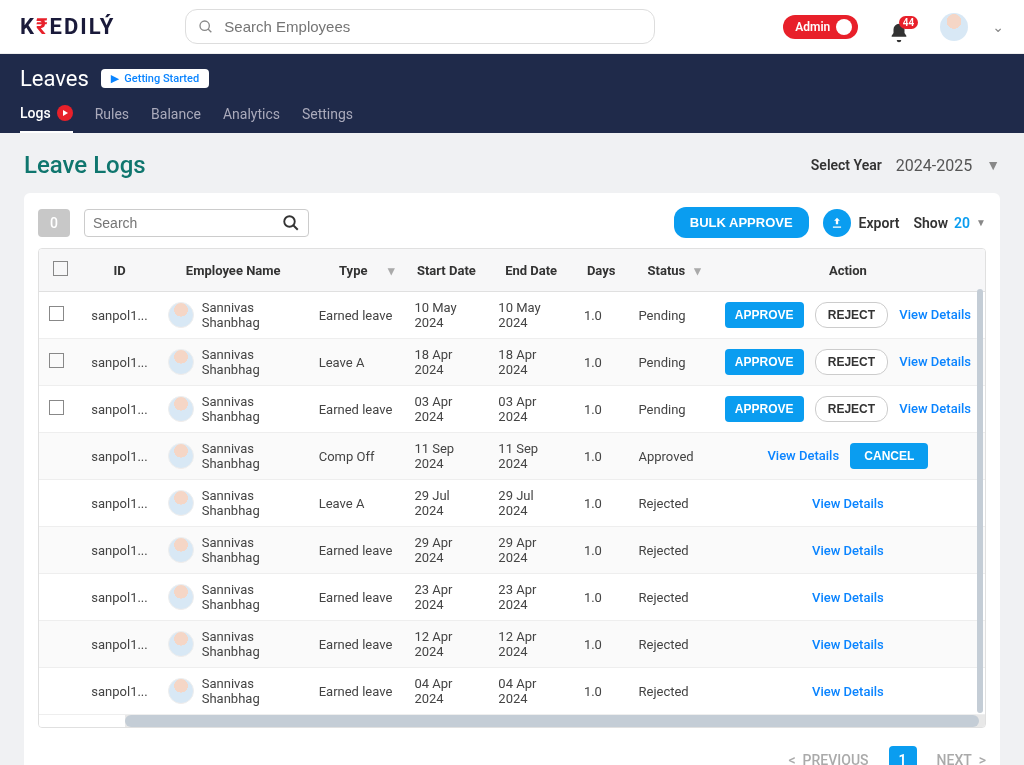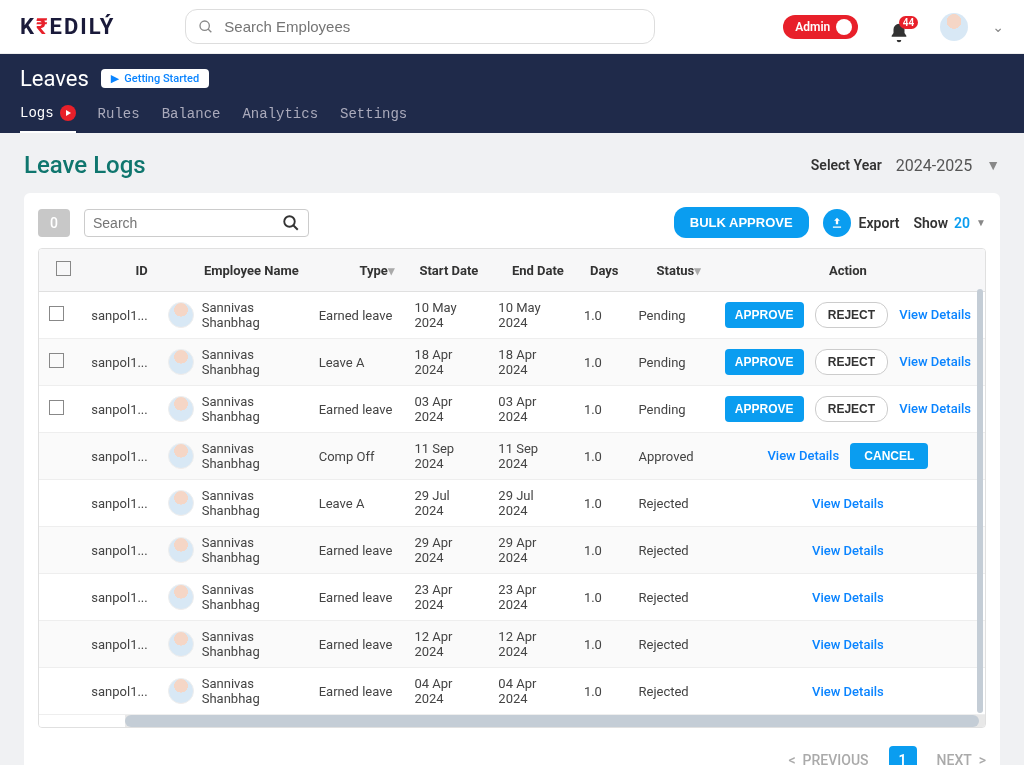--- a/index.html
+++ b/index.html
@@ -17,21 +17,21 @@
   .bell-wrap { position: relative; margin-left: 10px; color:#333;margin-top:13px; }
   .bell-badge { position: absolute; top: -6px; right: -8px; background: #e8202a; color:#fff; font-size:10px; font-weight:600; padding:1px 4px; border-radius:8px; }
   .avatar-top { width: 28px; height: 28px; border-radius: 50%; background: radial-gradient(circle at 50% 30%, #f5d6c6 30%, #d8e8f5 31%); margin-left: 10px; }
   .chevron-top { color:#888; margin-left:4px;}
   
   
   .navbar { background: #1f2a4a; color: #fff; padding: 0 20px; }
   .nav-title-row { display: flex; align-items: center; gap: 12px; padding-top: 12px; }
   .nav-title { font-size: 22px; font-weight: 400; }
   .getting-started { background: #fff; color: #0a84ff; border-radius: 4px; padding: 3px 10px; font-size: 11px; font-weight:500; display:flex; align-items:center; gap:5px; }
-  .nav-tabs { display: flex; gap: 22px; margin-top: 6px; font-family: Liberation Mono, monospace; }
+  .nav-tabs { display: flex; gap: 22px; margin-top: 6px; }
   .nav-tab { padding: 8px 0 10px 0; color: #aab; font-size: 14px; cursor: pointer; display:flex; align-items:center; gap:6px;}
   .nav-tab.active { color: #fff; border-bottom: 2px solid #fff; font-weight:500;}
   .play-icon { width:16px; height:16px; background:#e8202a; border-radius:50%; display:inline-flex; align-items:center; justify-content:center;}
   .play-icon::after { content:''; border-left:5px solid #fff; border-top:3px solid transparent; border-bottom:3px solid transparent; margin-left:1px;}
   
   
   .main { padding: 18px 24px; }
   .page-header { display: flex; align-items: center; margin-bottom: 14px; }
   .page-title { font-size: 24px; font-weight: 500; color:#0f766e; }
   .year-select { margin-left: auto; display: flex; align-items: center; gap: 14px; font-size:14px; }
@@ -45,21 +45,21 @@
   .search-box input { border:none; outline:none; font-size:14px; width:180px; }
   .bulk-approve { background:#0a9df0; color:#fff; border:none; border-radius:12px; padding:8px 16px; font-weight:700; font-size:13px; cursor:pointer; margin-left:auto;}
   .export-wrap { display:flex; align-items:center; gap:8px; font-weight:600; }
   .upload-icon { width:28px; height:28px; background:#0a9df0; border-radius:50%; color:#fff; display:flex; align-items:center; justify-content:center; }
   .show-wrap { display:flex; align-items:center; gap:6px; font-weight:600;}
   .show-wrap .num { color:#0a9df0; }
   
   
   .table-wrap { border:1px solid #e0e0e0; border-radius:4px; overflow:hidden; position:relative;}
   table { width:100%; border-collapse: collapse; }
-  thead th { background:#f7f7f8; text-align:right; padding:12px 10px; font-size:13px; font-weight:700; color:#333; border-bottom:1px solid #e0e0e0;}
+  thead th { background:#f7f7f8; text-align:center; padding:12px 10px; font-size:13px; font-weight:700; color:#333; border-bottom:1px solid #e0e0e0;}
   thead th.action-col { text-align:center; }
   tbody td { padding:8px 10px; border-bottom:1px solid #eee; font-size:13px; color:#444; vertical-align:middle;}
   tbody tr:nth-child(even) td { background:#fafafa; }
   .chk { width:15px; height:15px; border:1.5px solid #888; display:inline-block; }
   .emp-cell { display:flex; align-items:center; gap:8px; }
   .avatar-sm { width:26px; height:26px; border-radius:50%; background: radial-gradient(circle at 50% 28%, #f5d6c6 32%, #d8e8f5 33%); border:1px solid #eee; flex-shrink:0;}
   .btn-approve { background:#0a9df0; color:#fff; border:none; border-radius:4px; padding:6px 10px; font-weight:700; font-size:12px; cursor:pointer;}
   .btn-reject { background:#fff; color:#333; border:1px solid #ccc; border-radius:12px; padding:5px 12px; font-weight:600; font-size:12px; cursor:pointer;}
   .btn-cancel { background:#0a9df0; color:#fff; border:none; border-radius:4px; padding:6px 14px; font-weight:700; font-size:12px; cursor:pointer;}
   .link { color:#0a84ff; font-size:13px; cursor:pointer; font-weight:500;}

